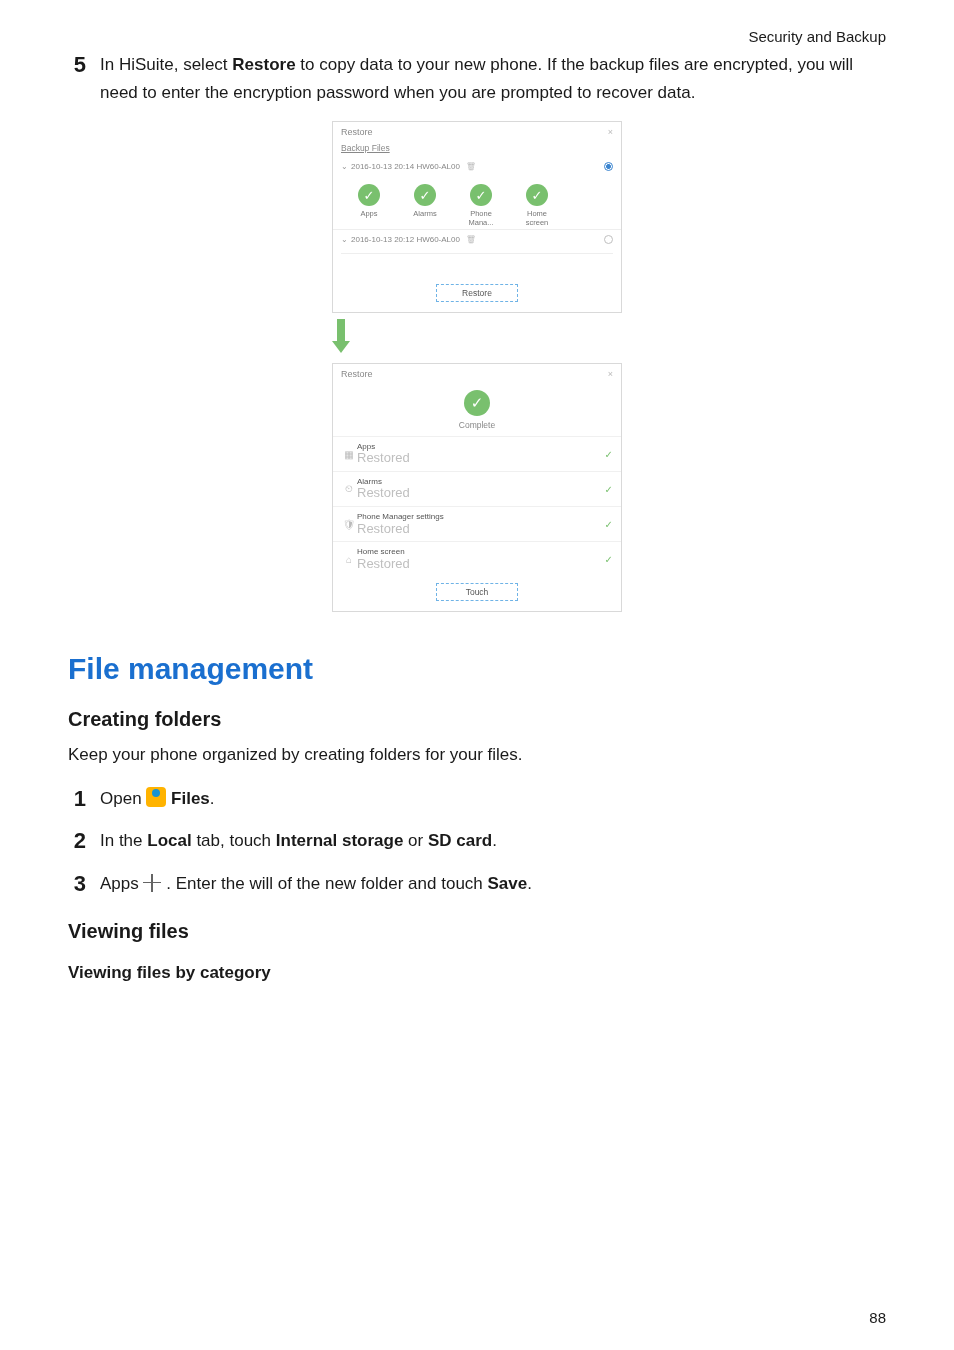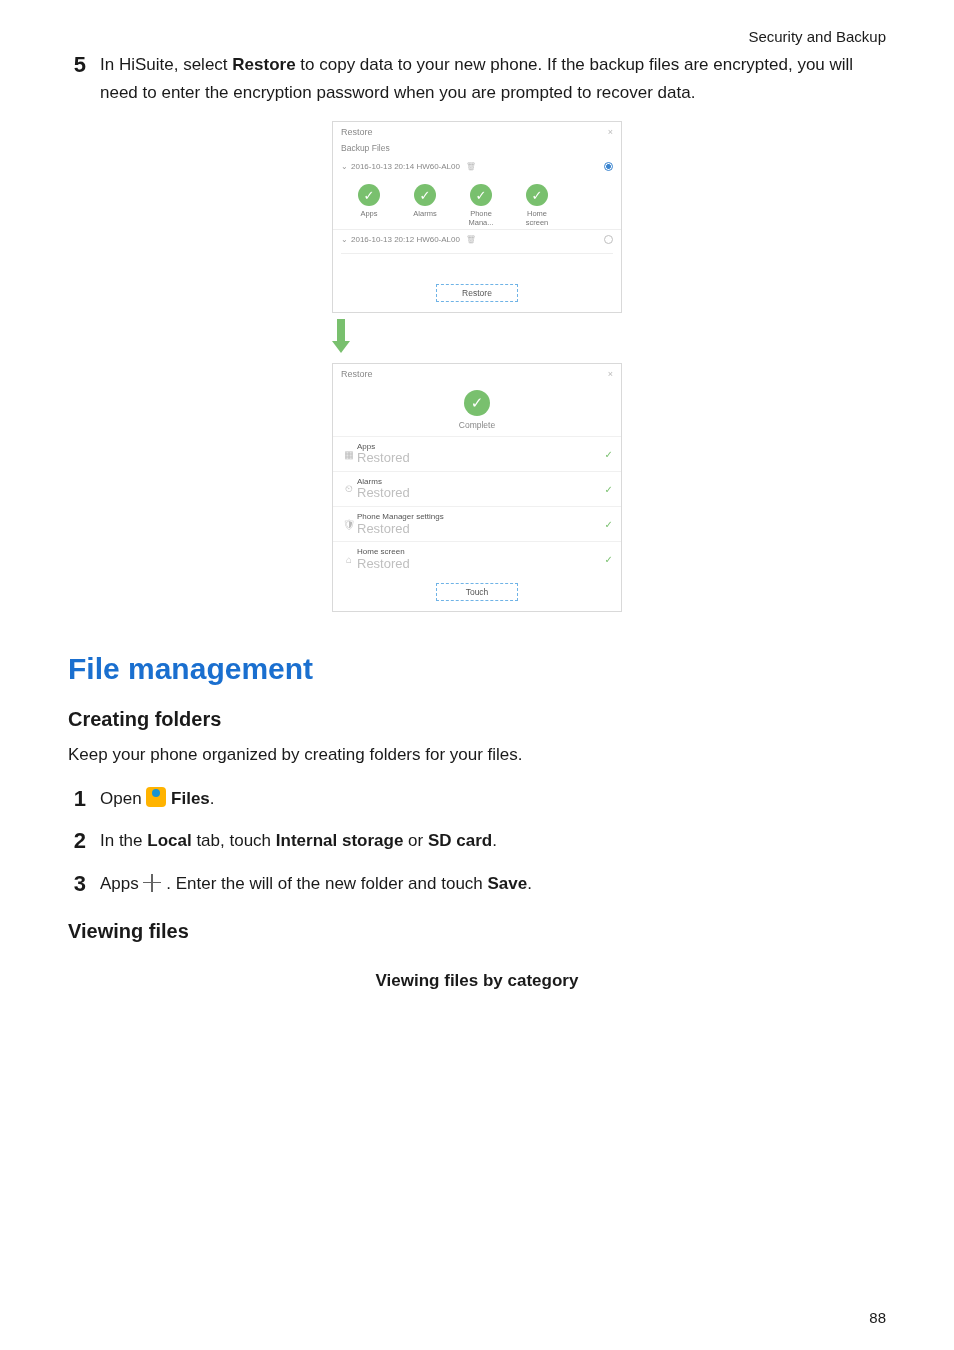--- a/index.html
+++ b/index.html
@@ -65,22 +65,21 @@
     margin: 40px 0 18px 0;
   }
   h2.sub {
     font-size: 20px;
     font-weight: bold;
     margin: 22px 0 10px 0;
   }
   h3.subsub {
     font-size: 17px;
     font-weight: bold;
-    margin: 28px 0 8px 0;
-    text-align: center;
+    margin: 20px 0 8px 0;
   }
   p.body {
     font-size: 17px;
     line-height: 1.65;
     margin: 4px 0 16px 0;
   }
 
   
   .app-icon {
     display: inline-block;
@@ -128,20 +127,21 @@
     justify-content: space-between;
     padding: 5px 8px 3px 8px;
     font-size: 9px;
     color: #888;
   }
   .dlg-head .x { color: #bbb; cursor: pointer; }
   .dlg-sub {
     padding: 3px 8px 4px 8px;
     font-size: 8.5px;
     color: #888;
+    text-decoration: underline;
   }
   .backup-row {
     display: flex;
     align-items: center;
     padding: 5px 8px;
     font-size: 8px;
     color: #888;
   }
   .backup-row .chev { width: 10px; color: #999; }
   .backup-row .trash { color: #bfbfbf; margin-left: 6px; }

